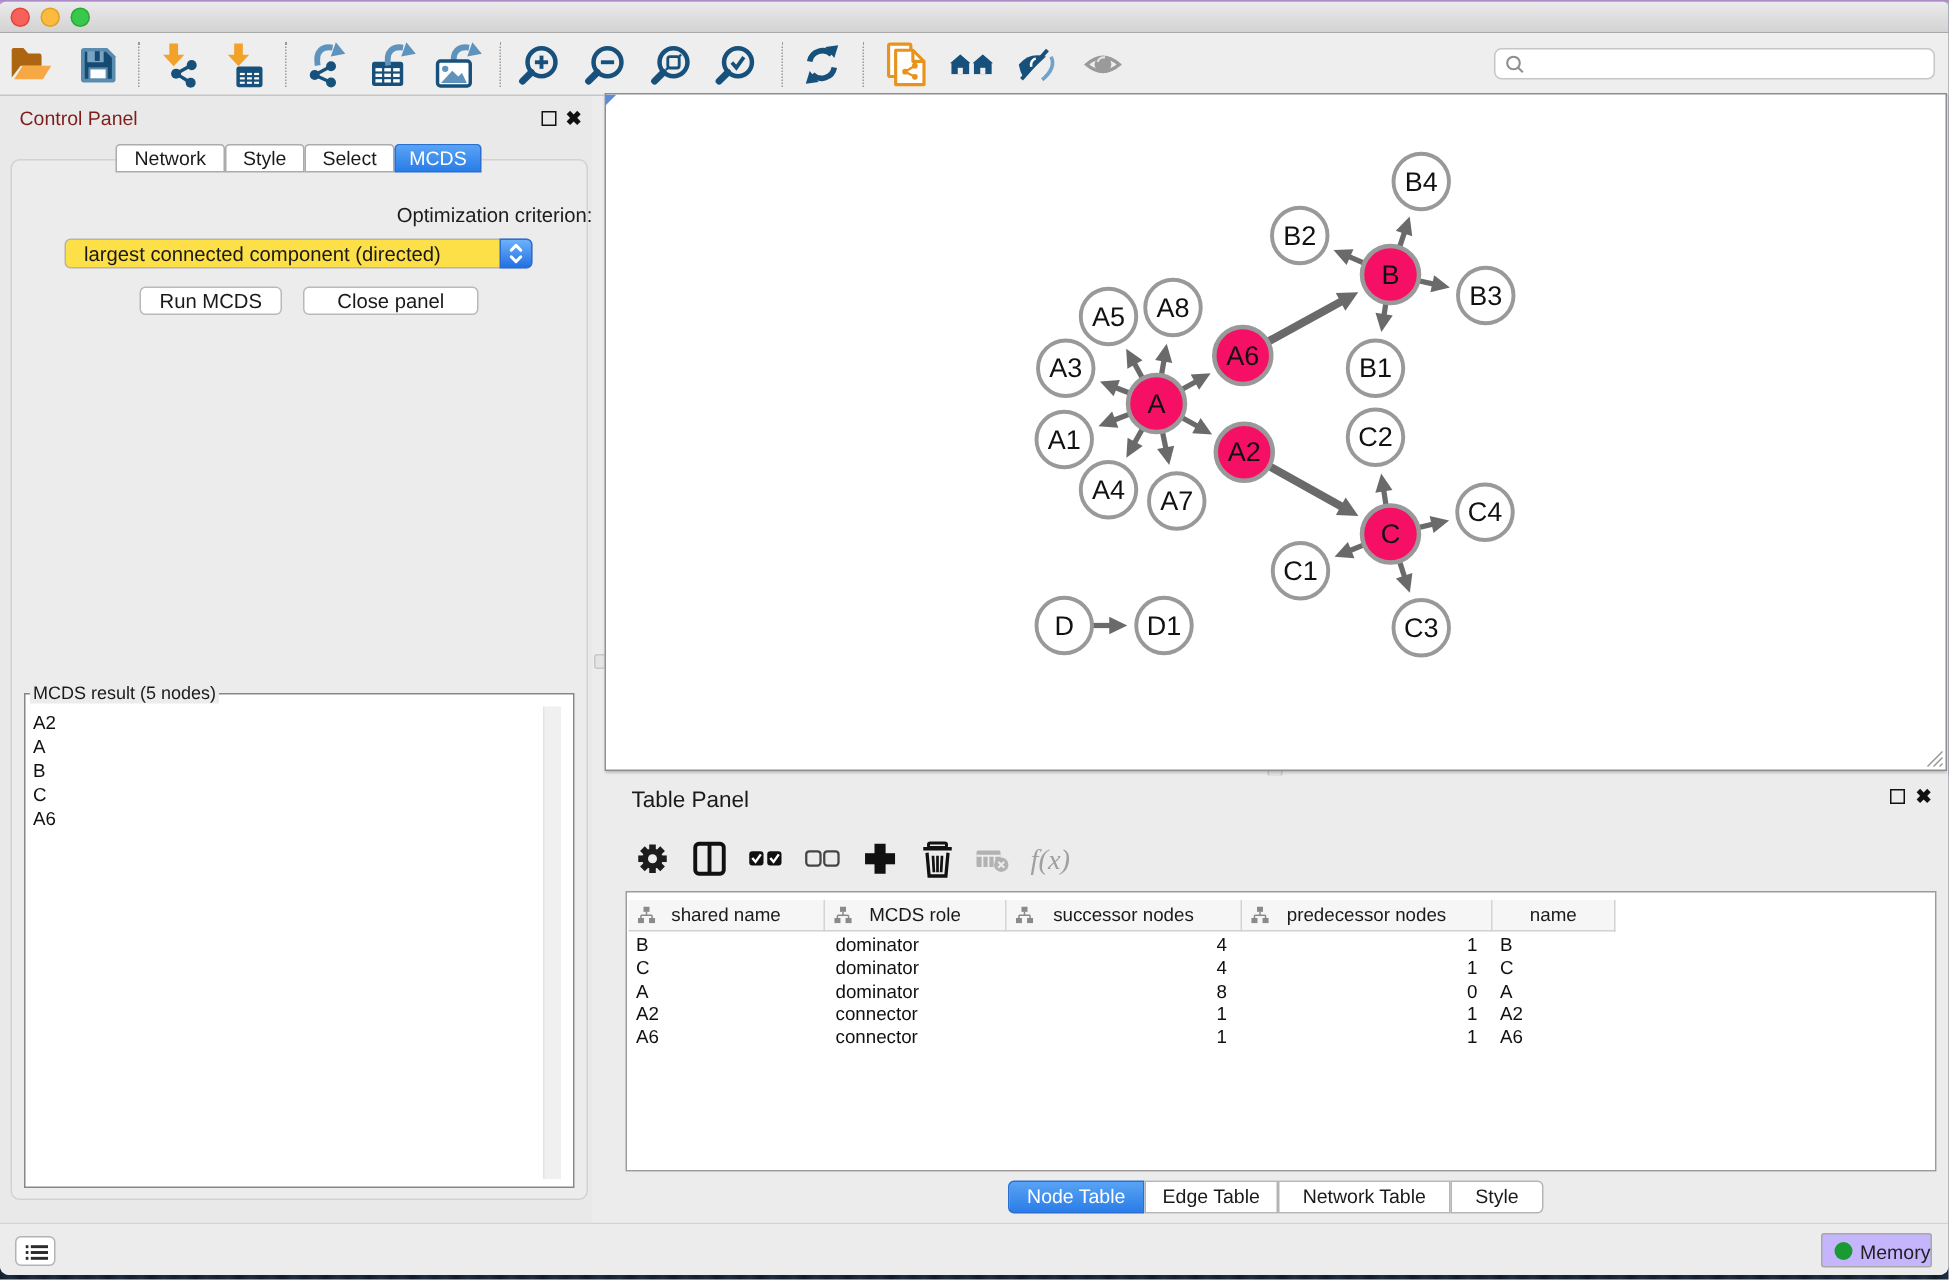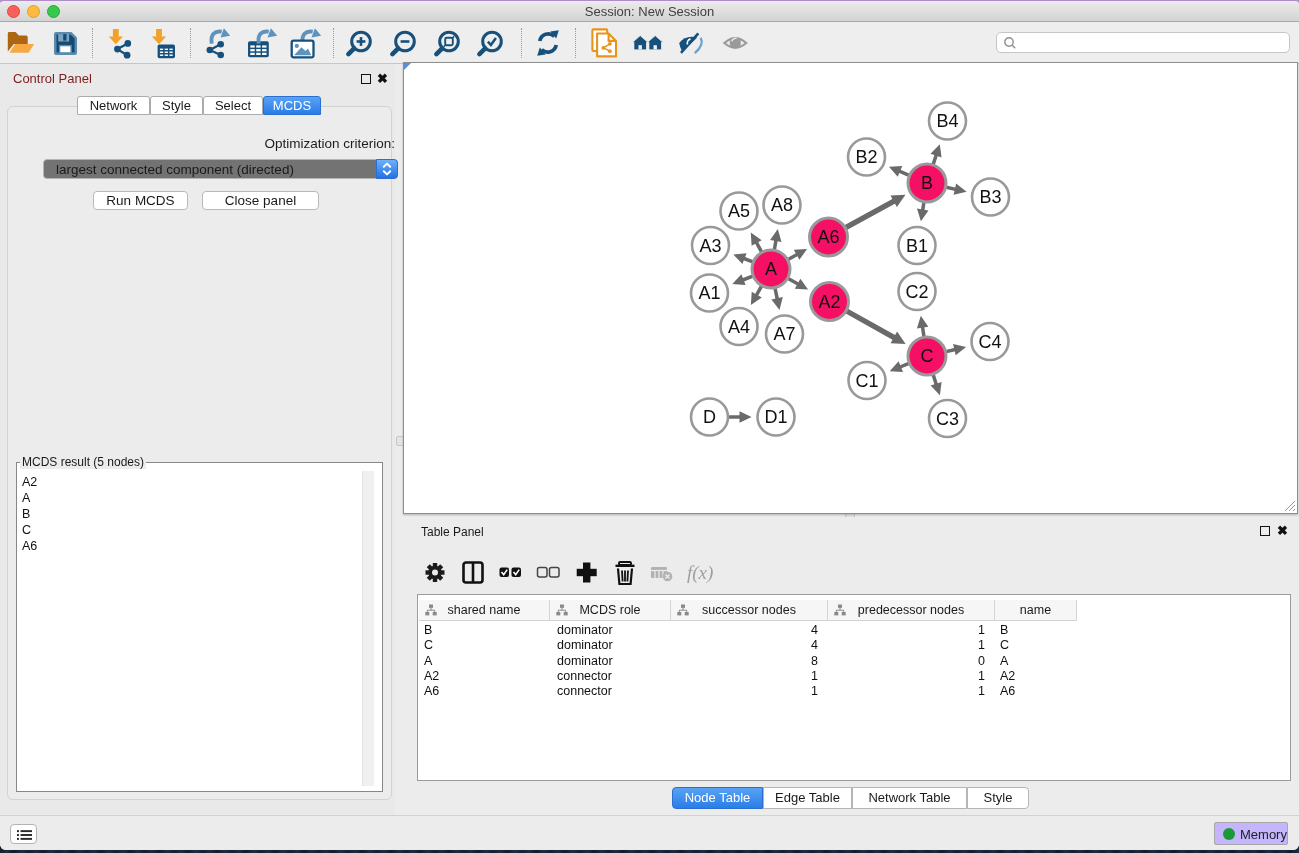--- a/index.html
+++ b/index.html
@@ -15,21 +15,21 @@
 #search{position:absolute;left:996px;top:32px;width:294px;height:21px;background:#fff;border:1px solid #c6c6c6;border-radius:5px}
 
 #cpanel{position:absolute;left:0;top:64px;width:395px;height:751px;background:#e9e9e9}
 #cp-title{position:absolute;left:13px;top:71px;font-size:13px;color:#7f1d1d}
 .winbtn-sq{position:absolute;width:10px;height:10px;border:1.6px solid #111}
 .winbtn-x{position:absolute;font-size:13px;font-weight:bold;color:#111;line-height:10px}
 #cp-body{position:absolute;left:7px;top:106px;width:385px;height:694px;background:#ececec;border:1px solid #d2d2d2;border-radius:6px}
 .tab{position:absolute;top:96px;height:19px;border:1px solid #ababab;background:#fff;font-size:13px;color:#1a1a1a;text-align:center;line-height:18px;border-radius:3px 3px 0 0}
 .tabsel{background:linear-gradient(#59a3f4,#2a7de8);color:#fff;border-color:#2a6fd0}
 #opt-label{position:absolute;left:0;top:136px;width:395px;text-align:right;font-size:13.5px;color:#1c1c1c}
-#dropdown{position:absolute;left:43px;top:159px;width:355px;height:20px;background:#737373;border:1px solid #b4b4b4;border-radius:4px}
+#dropdown{position:absolute;left:43px;top:159px;width:312px;height:20px;background:#fde047;border:1px solid #b4b4b4;border-radius:4px}
 #dropdown .txt{position:absolute;left:12px;top:2px;font-size:13.5px;color:#1a1a1a}
 #dropdown .btn{position:absolute;right:-1px;top:-1px;width:22px;height:20px;border-radius:0 4px 4px 0;background:linear-gradient(#6db1fb,#2271e2);border:1px solid #2b6fd6}
 .pushbtn{position:absolute;top:191px;height:19px;background:#fff;border:1px solid #b9b9b9;border-radius:4px;font-size:13.5px;color:#1a1a1a;text-align:center;line-height:17px}
 #mcds-box{position:absolute;left:16px;top:462px;width:367px;height:330px;background:#fff;border:1px solid #878787}
 #mcds-legend{position:absolute;left:20px;top:455px;background:#ececec;padding:0 2px;font-size:12px;color:#1a1a1a}
 #mcds-scroll{position:absolute;left:362px;top:471px;width:12px;height:315px;background:#f0f0f0;border-left:1px solid #e4e4e4}
 .mcds-item{position:absolute;left:22px;font-size:12.5px;color:#111}
 
 #statusbar{position:absolute;left:0;top:815px;width:1299px;height:35px;background:#ececec;border-top:1px solid #d2d2d2;border-radius:0 0 6px 6px}
 #listbtn{position:absolute;left:10px;top:824px;width:27px;height:20px;background:#fff;border:1px solid #b3b3b3;border-radius:4px}
@@ -38,37 +38,36 @@
 #membtn .lbl{position:absolute;left:25px;top:4px}
 #netwin{position:absolute;left:403px;top:62px;width:895px;height:452px;background:#fff;border:1px solid #8e8e8e;box-shadow:0 1px 2px rgba(0,0,0,.25)}
 #nw-title{position:absolute;left:0;top:0;width:100%;height:23px;background:linear-gradient(#ececec,#d4d4d4);border-bottom:1px solid #b0b0b0}
 #nw-title .tl{position:absolute;top:7px;width:11px;height:11px;border-radius:50%}
 #nw-title .t{position:absolute;top:4px;width:100%;text-align:center;font-size:13px;font-weight:bold;color:#3c3c3c}
 #grip{position:absolute;right:1px;bottom:1px;width:12px;height:12px}
 #divgrab{position:absolute;left:396px;top:436px;width:8px;height:10px;background:#e4e4e4;border:1px solid #c8c8c8;border-radius:2px}
 #divgrab2{position:absolute;left:845px;top:512px;width:10px;height:6px;background:#e4e4e4;border:1px solid #c8c8c8;border-radius:2px}
 
 #tpanel{position:absolute;left:404px;top:517px;width:895px;height:298px;background:#ececec}
-#tp-title{position:absolute;left:17px;top:8px;font-size:12px;color:#1a1a1a}
+#tp-title{position:absolute;left:17px;top:8px;font-size:15px;color:#1a1a1a}
 #tablebox{position:absolute;left:13px;top:77px;width:874px;height:187px;background:#fff;border:1px solid #9b9b9b}
 #thead{position:absolute;left:1px;top:5px;height:21px;background:#f6f6f6;border-bottom:1px solid #d2d2d2}
 .thcell{position:absolute;top:0;height:21px;border-right:1px solid #d4d4d4;font-size:12.5px;color:#1a1a1a;text-align:center;line-height:20px}
 .trow{position:absolute;font-size:12.5px;color:#111}
 .btab{position:absolute;top:270px;height:22px;background:#fff;border:1px solid #b5b5b5;font-size:13px;color:#1a1a1a;text-align:center;line-height:20px}
 .btabsel{background:linear-gradient(#59a3f4,#2a7de8);color:#fff;border-color:#2a6fd0}
 </style>
 </head>
 <body>
 <div id="wallstrip"></div>
 <div id="app"></div>
 <div id="titlebar">
   <div class="tl" style="left:6.5px;background:#f7615a;border:1px solid #e24640"></div>
   <div class="tl" style="left:26.5px;background:#fcbb40;border:1px solid #e0a123"></div>
   <div class="tl" style="left:46.5px;background:#37c84c;border:1px solid #2aa836"></div>
-  <div id="title-text">Session: New Session</div>
 </div>
 <div id="toolbar">
 <svg id="tbicons" width="990" height="42" viewBox="0 0 990 42" style="position:absolute;left:0;top:0">
 <path d="M7.8,29 L7.8,11.2 Q7.8,10 9.2,10 L15.6,10 L18.8,13.6 L26.2,13.6 Q27.7,13.6 27.7,15.2 L27.7,21.9 L13.8,21.9 L7.8,29.6 Z" fill="#ad6511"></path>
 <path d="M9.4,30.8 L15.1,21.9 L34.2,21.9 L28.6,30.8 Z" fill="#f6a844"></path>
 <path d="M56,10 H71.5 L77,15.5 V31 Q77,33 75,33 H56 Q54,33 54,31 V12 Q54,10 56,10 Z" fill="#5a8cb0"></path>
 <path d="M56.5,12.5 H70.6 L74.6,16.5 V30.5 H56.5 Z" fill="#174a70"></path>
 <rect x="58.2" y="12.1" width="10.9" height="7.4" fill="#79a4c2"></rect>
 <rect x="63.2" y="12.1" width="3.3" height="6.5" fill="#174a70"></rect>
 <rect x="59.6" y="23.6" width="11.5" height="7.3" fill="#fff" stroke="#5a8cb0" stroke-width="1.4"></rect>

